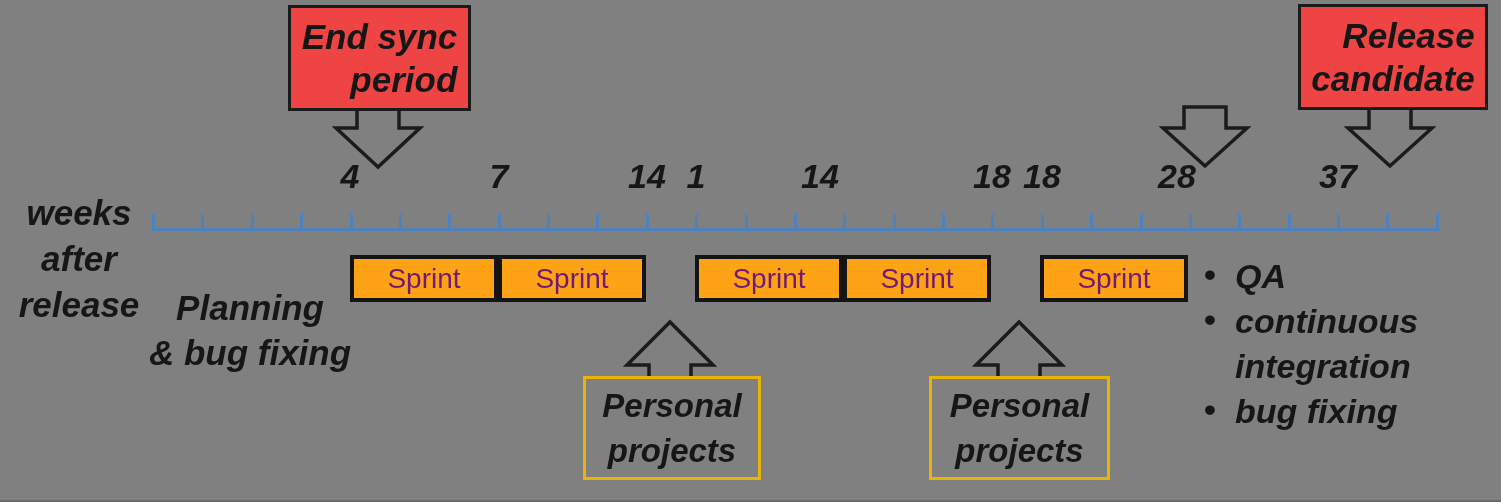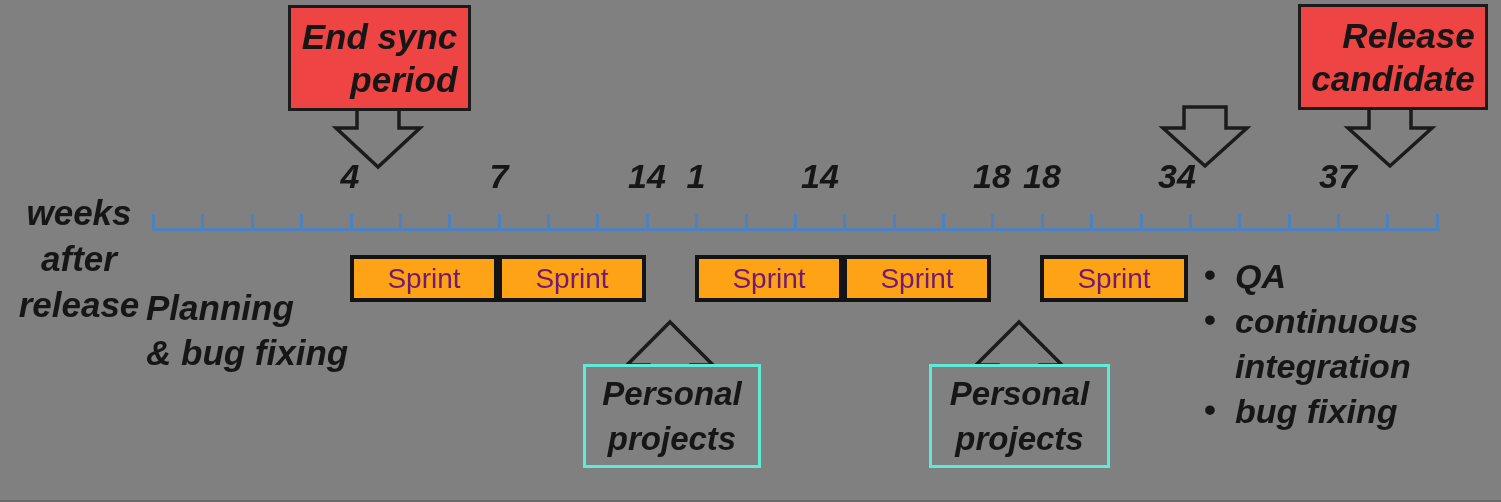--- a/index.html
+++ b/index.html
@@ -40,20 +40,21 @@
     white-space:pre-line;
     margin-top:25px;
   }
   .axis-label{
     left:4px;top:165px;width:150px;
     text-align:center;
     font-size:35px;line-height:46px;
   }
   .planning{
     left:146px;top:260px;width:208px;
+    text-align:center;
     font-size:35px;line-height:45px;
   }
   
   .wk{
     position:absolute;top:159px;
     transform:translateX(-50%);
     font-style:italic;font-weight:bold;
     font-size:34px;line-height:34px;
     white-space:nowrap;
   }
@@ -62,22 +63,22 @@
     position:absolute;left:152px;top:214px;width:1288px;height:14px;
     background:repeating-linear-gradient(to right,
       #4F81BD 0px,#4F81BD 3px,transparent 3px,transparent 49.38px);
   }
   .ruler-line{
     position:absolute;left:152px;top:228px;width:1288px;height:3px;
     background:#4F81BD;
   }
   
   .personal{
-    position:absolute;top:364px;height:104px;
-    border:3px solid #5eead4;background:#808080;
+    position:absolute;top:376px;height:104px;
+    border:3px solid #eab308;background:#808080;
     box-sizing:border-box;
     display:flex;align-items:center;justify-content:center;
     text-align:center;
     font-style:italic;font-weight:bold;
     font-size:33px;line-height:45px;
     white-space:pre-line;
   }
   
   .bullets{
     position:absolute;left:1204px;top:254px;width:224px;
@@ -124,21 +125,21 @@
 after
 release</div>
 
   <span class="wk" style="left:350px;">4</span>
   <span class="wk" style="left:499px;">7</span>
   <span class="wk" style="left:647px;">14</span>
   <span class="wk" style="left:696px;">1</span>
   <span class="wk" style="left:820px;">14</span>
   <span class="wk" style="left:992px;">18</span>
   <span class="wk" style="left:1042px;">18</span>
-  <span class="wk" style="left:1177px;">34</span>
+  <span class="wk" style="left:1177px;">28</span>
   <span class="wk" style="left:1338px;">37</span>
 
   <div class="ruler-ticks"></div>
   <div class="ruler-line"></div>
 
   <div class="itxt planning">Planning
 &amp; bug fixing</div>
 
   <div class="sprint" style="left:350px;">Sprint</div>
   <div class="sprint" style="left:498px;">Sprint</div>

